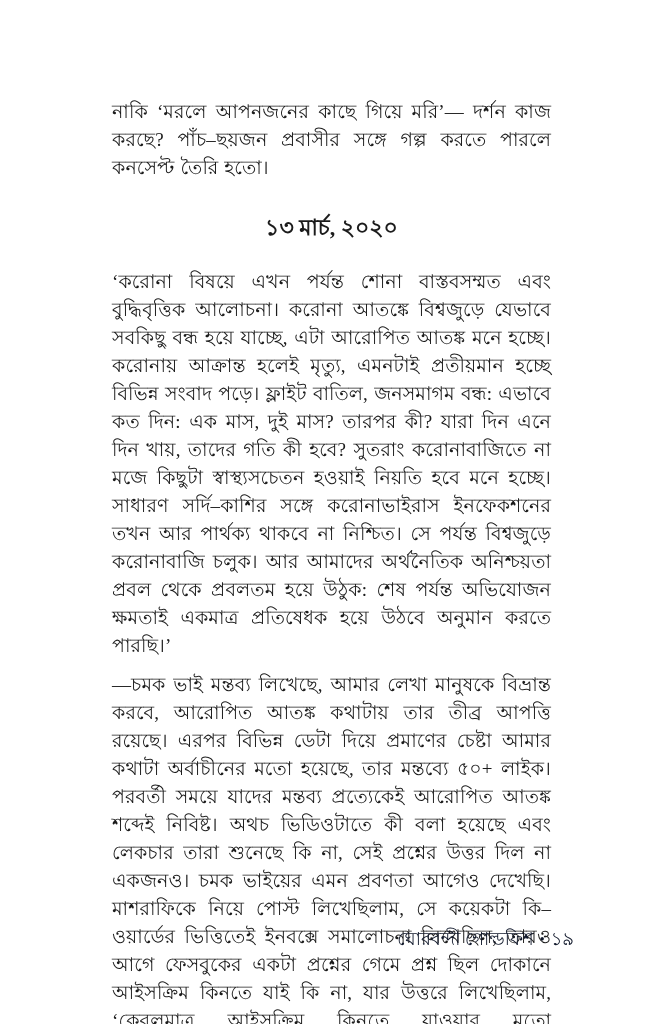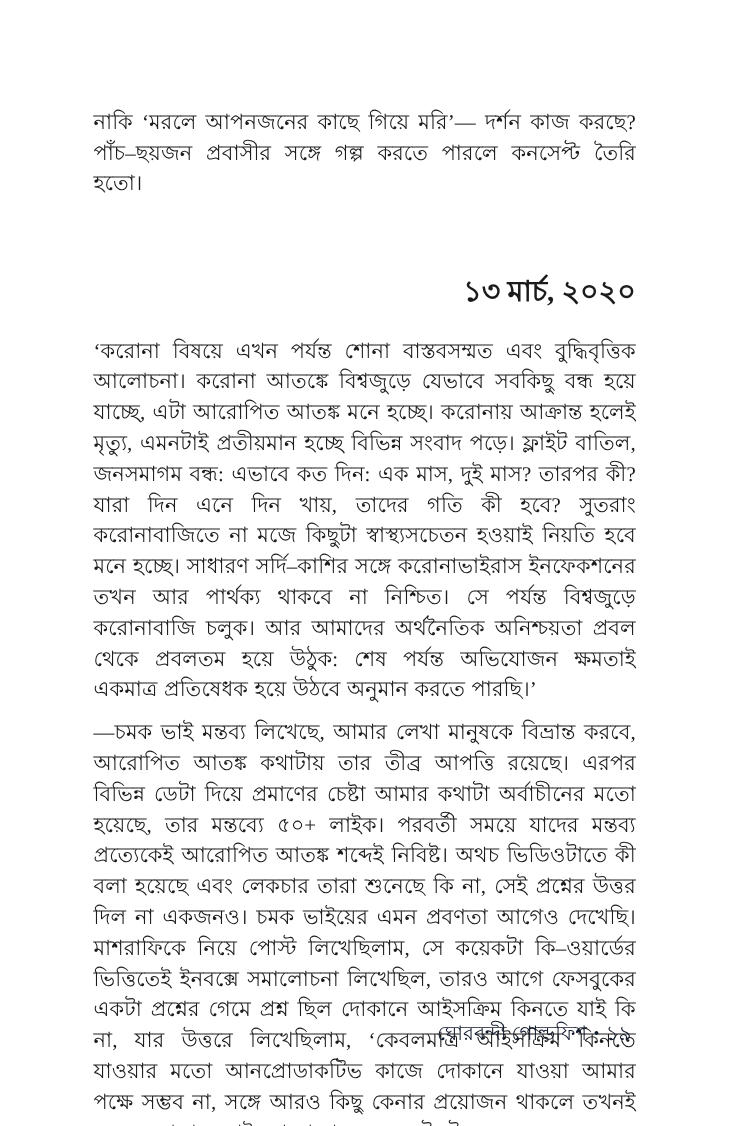--- a/index.html
+++ b/index.html
@@ -12,42 +12,42 @@
     height: 1024px;
     overflow: hidden;
     font-family: "Liberation Serif", "DejaVu Serif", serif;
     color: #1b1b1b;
   }
   .page {
     position: relative;
     box-sizing: border-box;
     width: 663px;
     height: 1024px;
-    padding: 0 85px;
+    padding: 0 112px;
     background: #ffffff;
   }
   .body-text {
     font-size: 19px;
     line-height: 28px;
     text-align: justify;
     text-justify: inter-word;
     margin: 0 0 11px 0;
     letter-spacing: 0.1px;
     word-spacing: 1px;
   }
   .paragraph-intro {
     padding-top: 98px;
     margin-bottom: 0;
   }
   .section-heading {
-    font-size: 26px;
+    font-size: 22px;
     font-weight: bold;
     line-height: 32px;
-    margin: 68px 0 24px 0;
-    text-align: right;
+    margin: 30px 0 24px 0;
+    text-align: center;
   }
   .page-footer {
     position: absolute;
     top: 926px;
     right: 89px;
     font-size: 18px;
     line-height: 26px;
     color: #0f172a;
     text-align: right;
     white-space: nowrap;

